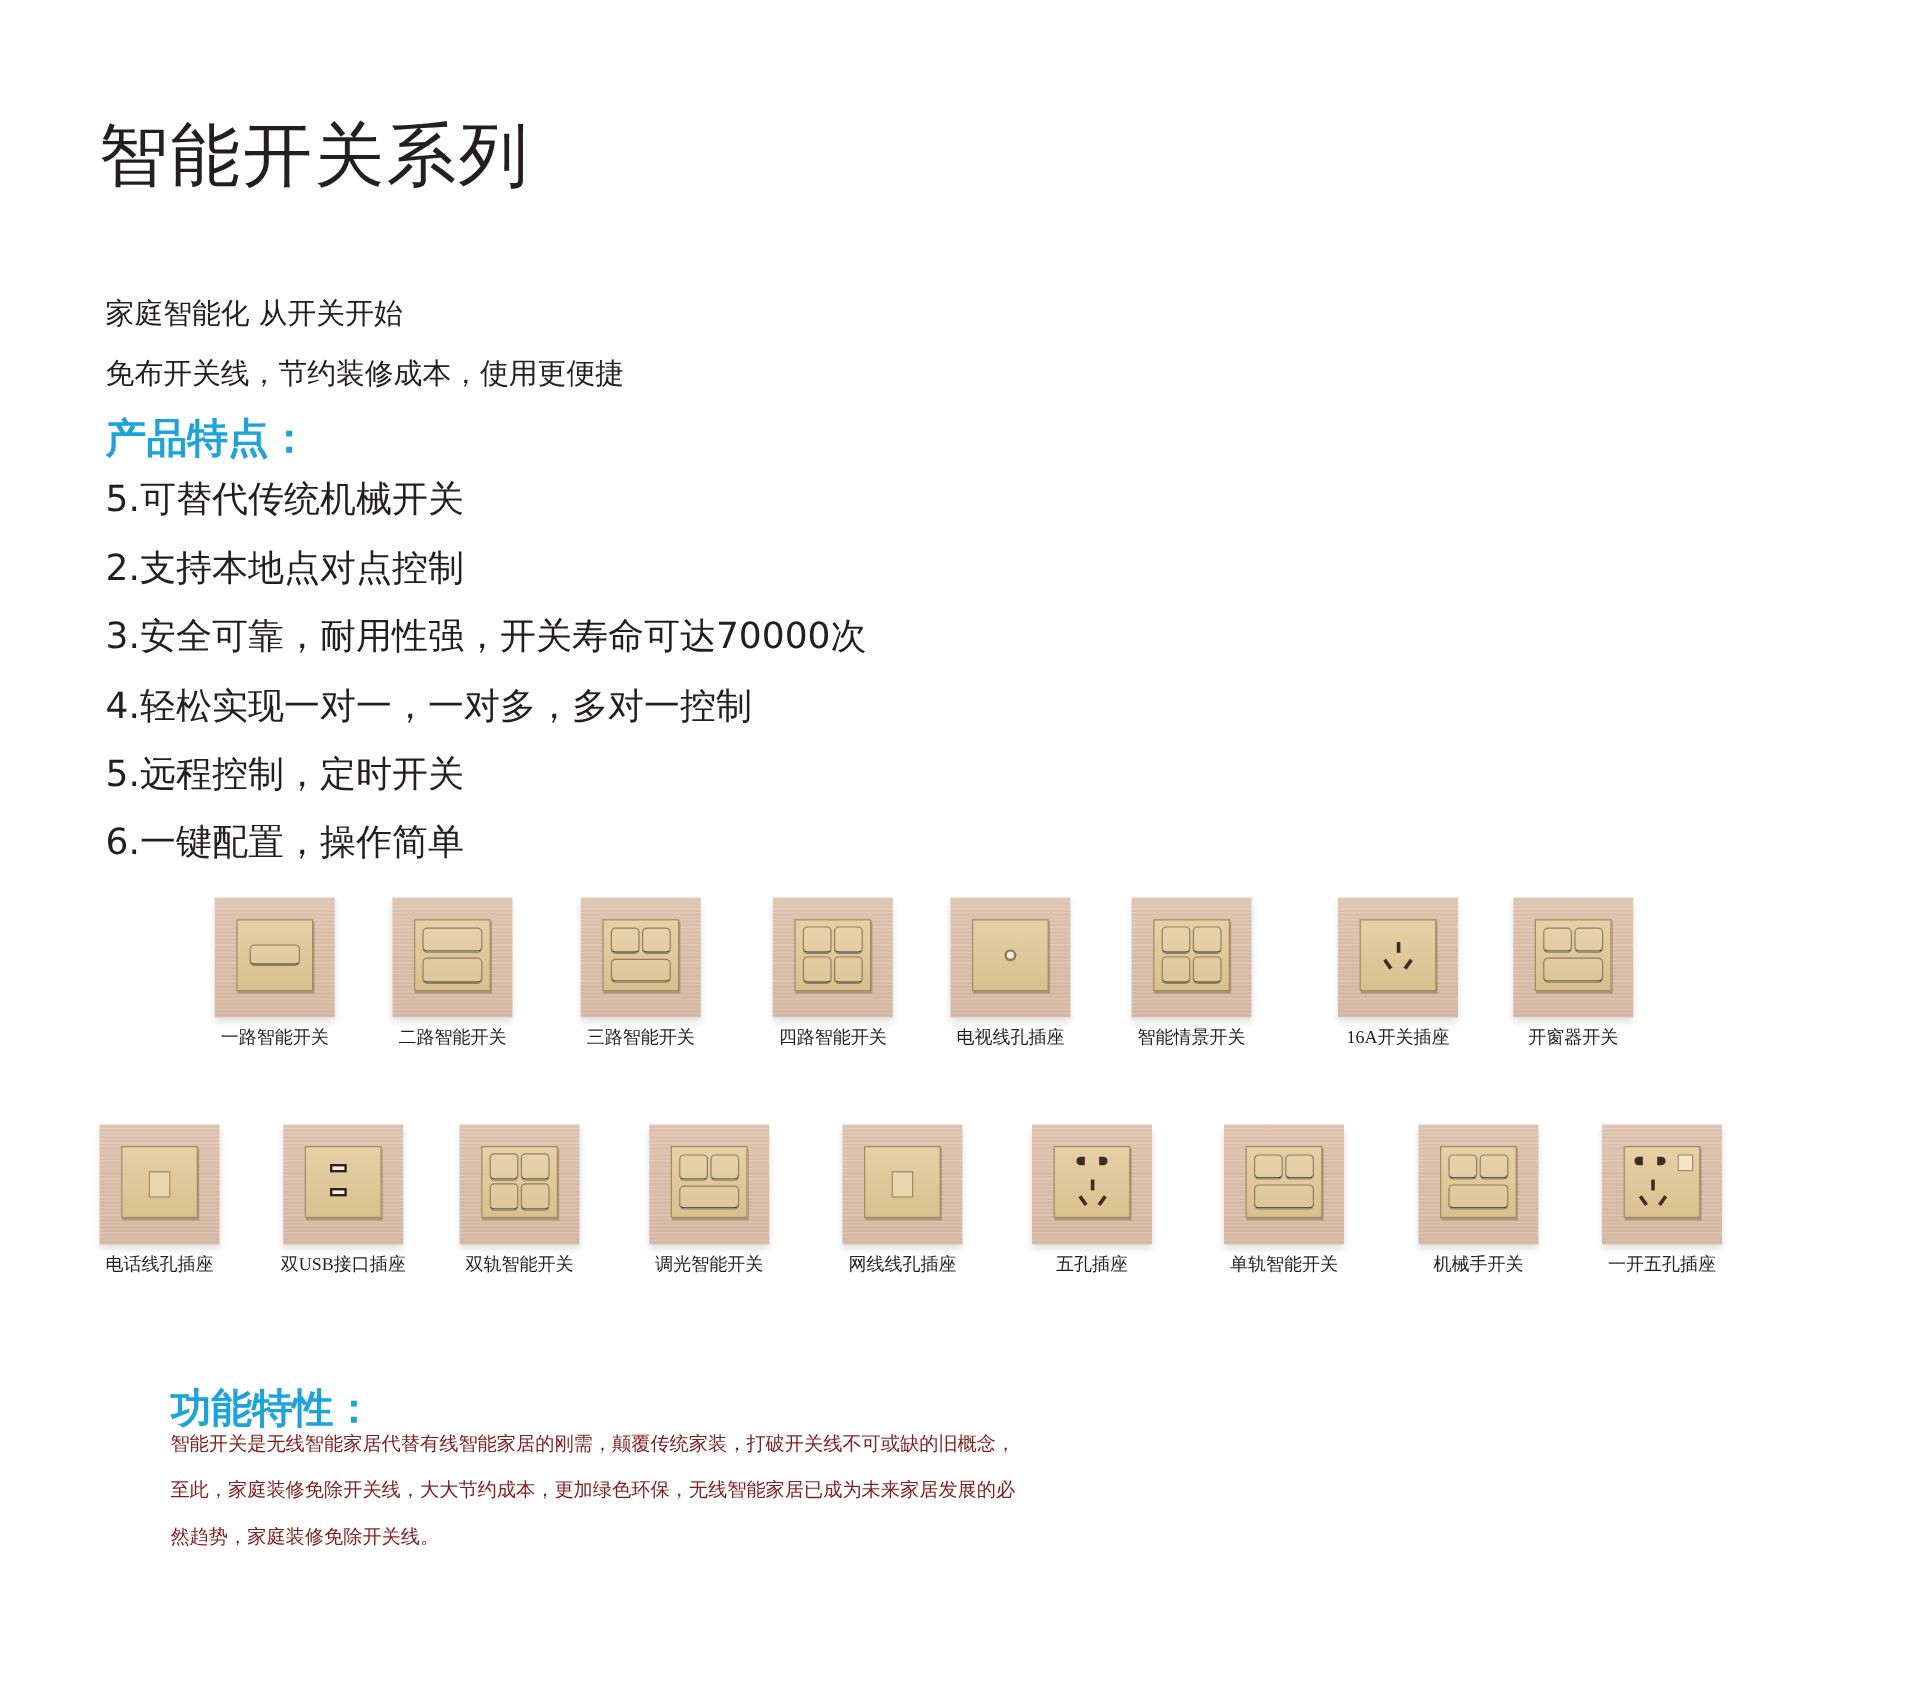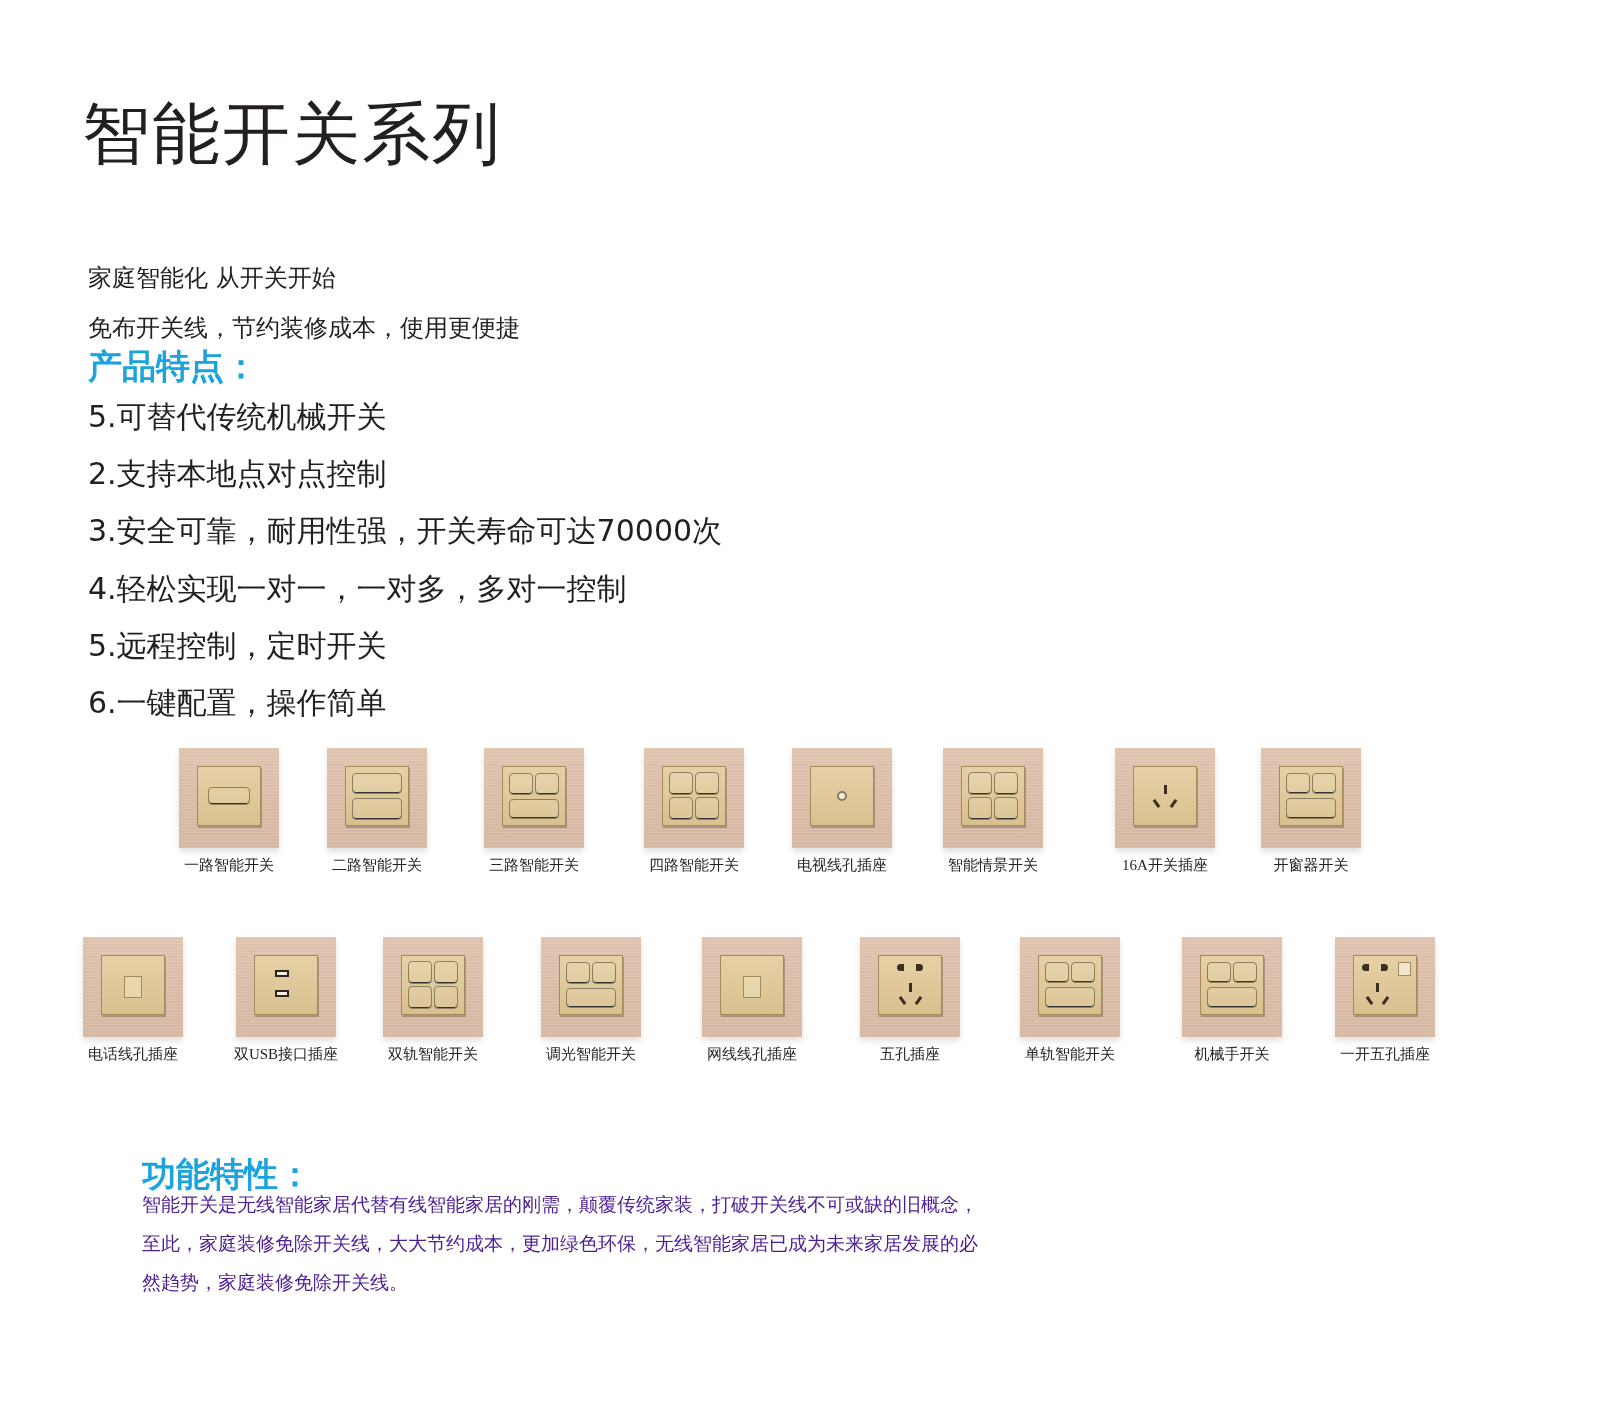--- a/index.html
+++ b/index.html
@@ -1,36 +1,36 @@
 <!DOCTYPE html>
 <html><head>
 <meta charset="utf-8">
 <style>
   * { box-sizing: border-box; margin: 0; padding: 0; }
   html, body { width: 1600px; height: 1415px; background: #ffffff; overflow: hidden; }
   body { position: relative; font-family: "DejaVu Sans", "Liberation Sans", sans-serif; color: #231f20; }
 
-  .title { position: absolute; left: 82px; top: 100px; font-size: 68px; font-weight: normal; letter-spacing: 2px; color: #231f20; line-height: 1; }
-  .intro { position: absolute; left: 88px; font-size: 24px; color: #231f20; line-height: 1; margin-top: 17px; }
+  .title { position: absolute; left: 82px; top: 100px; font-size: 58px; font-weight: normal; letter-spacing: 2px; color: #231f20; line-height: 1; }
+  .intro { position: absolute; left: 88px; font-size: 24px; color: #231f20; line-height: 1; }
   .intro.l1 { top: 249px; }
   .intro.l2 { top: 299px; text-align: right; }
   .section-head { position: absolute; font-size: 34px; color: #1aa3dc; line-height: 1; }
   .section-head.features { left: 88px; top: 349px; }
   .section-head.functions { left: 142px; top: 1157px; }
   .feature { position: absolute; left: 88px; font-size: 30px; color: #231f20; line-height: 1; }
 
   .panel-item { position: absolute; width: 120px; text-align: center; font-family: Liberation Serif, serif; }
   .panel { position: relative; margin: 0 auto; width: 100px; height: 100px; background: linear-gradient(180deg, #e2c7b3 0%, #dcc0ab 50%, #d8bca6 100%); box-shadow: 0 4px 6px rgba(0,0,0,0.12); }
   .panel::before { content: ""; position: absolute; inset: 0; background: repeating-linear-gradient(0deg, rgba(255,255,255,0.06) 0 1px, rgba(0,0,0,0.02) 1px 3px); }
   .plate { position: absolute; left: 18px; top: 18px; width: 64px; height: 60px; background: linear-gradient(180deg, #e6d0a6, #d9c08e); border: 1px solid #a48a5c; box-shadow: 1px 2px 0 rgba(90,70,40,0.35); }
   .key { position: absolute; border: 1px solid #8d8060; border-radius: 4px; background: rgba(255,255,255,0.08); box-shadow: inset 0 -1px 0 #333; }
   .hole { position: absolute; background: #3b2d22; }
   .caption { margin-top: 10px; font-size: 15px; color: #231f20; white-space: nowrap; line-height: 1; }
 
-  .para { position: absolute; left: 142px; font-size: 19px; color: #4c1d95; line-height: 1; white-space: nowrap; }
+  .para { position: absolute; left: 142px; font-size: 16px; color: #7f1d1d; line-height: 1; white-space: nowrap; }
 </style>
 </head>
 <body>
 
 <h1 class="title">智能开关系列</h1>
 
 <div class="intro l1">家庭智能化 从开关开始</div>
 <div class="intro l2">免布开关线，节约装修成本，使用更便捷</div>
 
 <h2 class="section-head features">产品特点：</h2>

